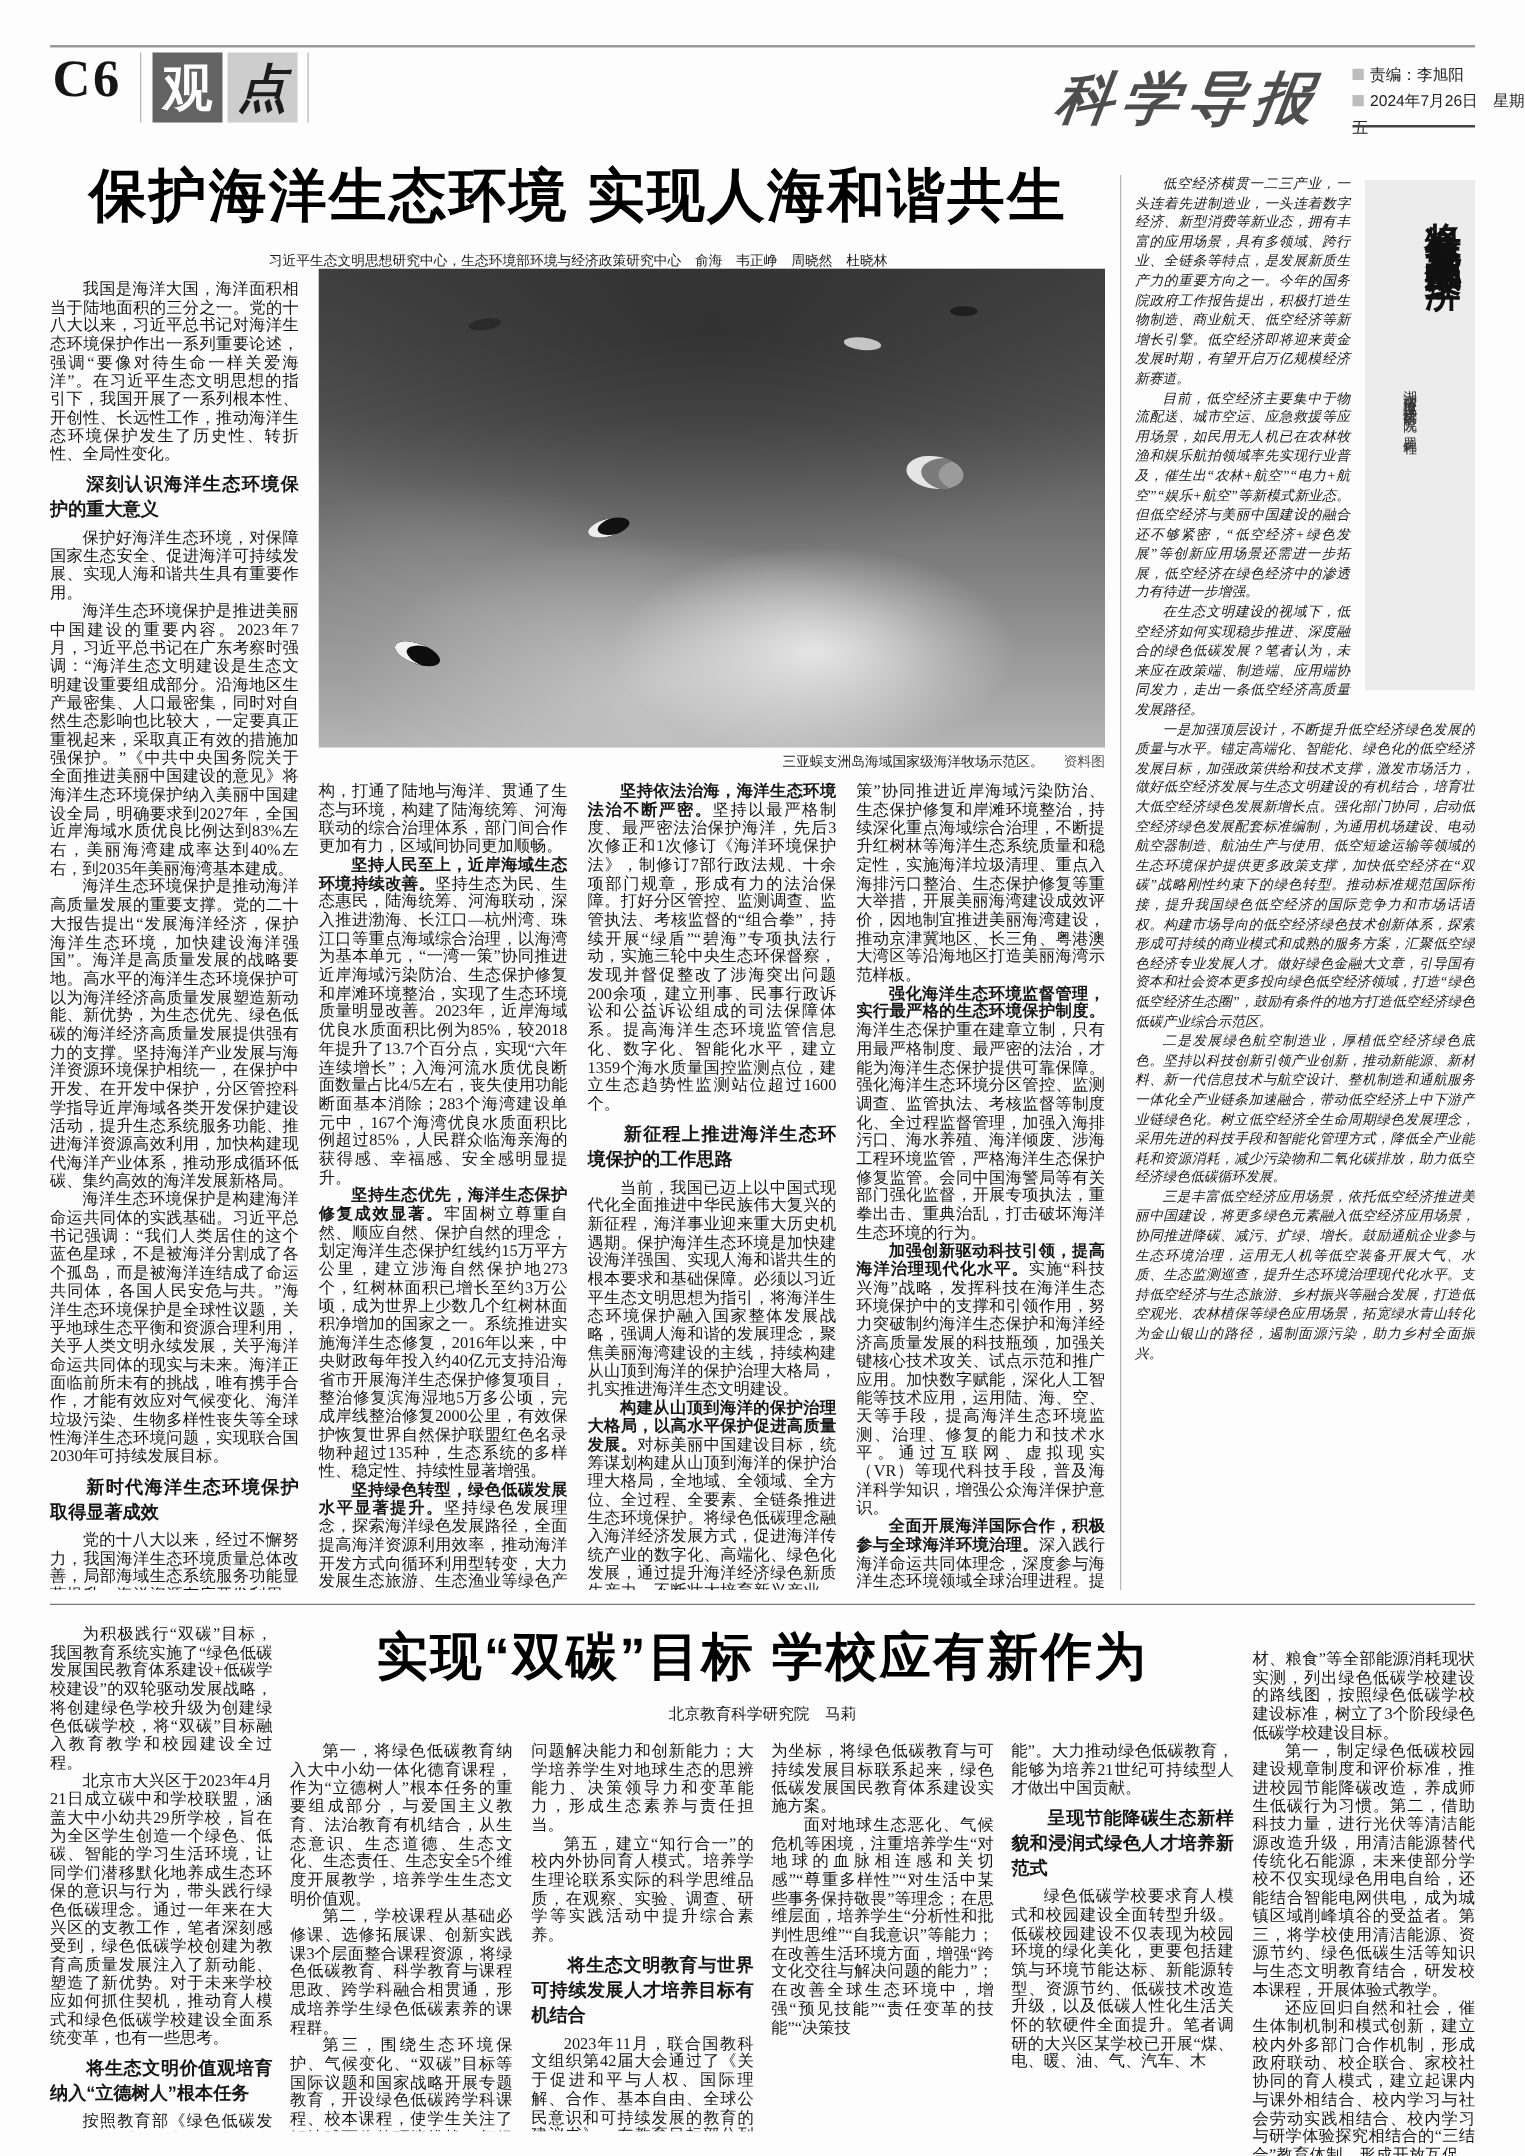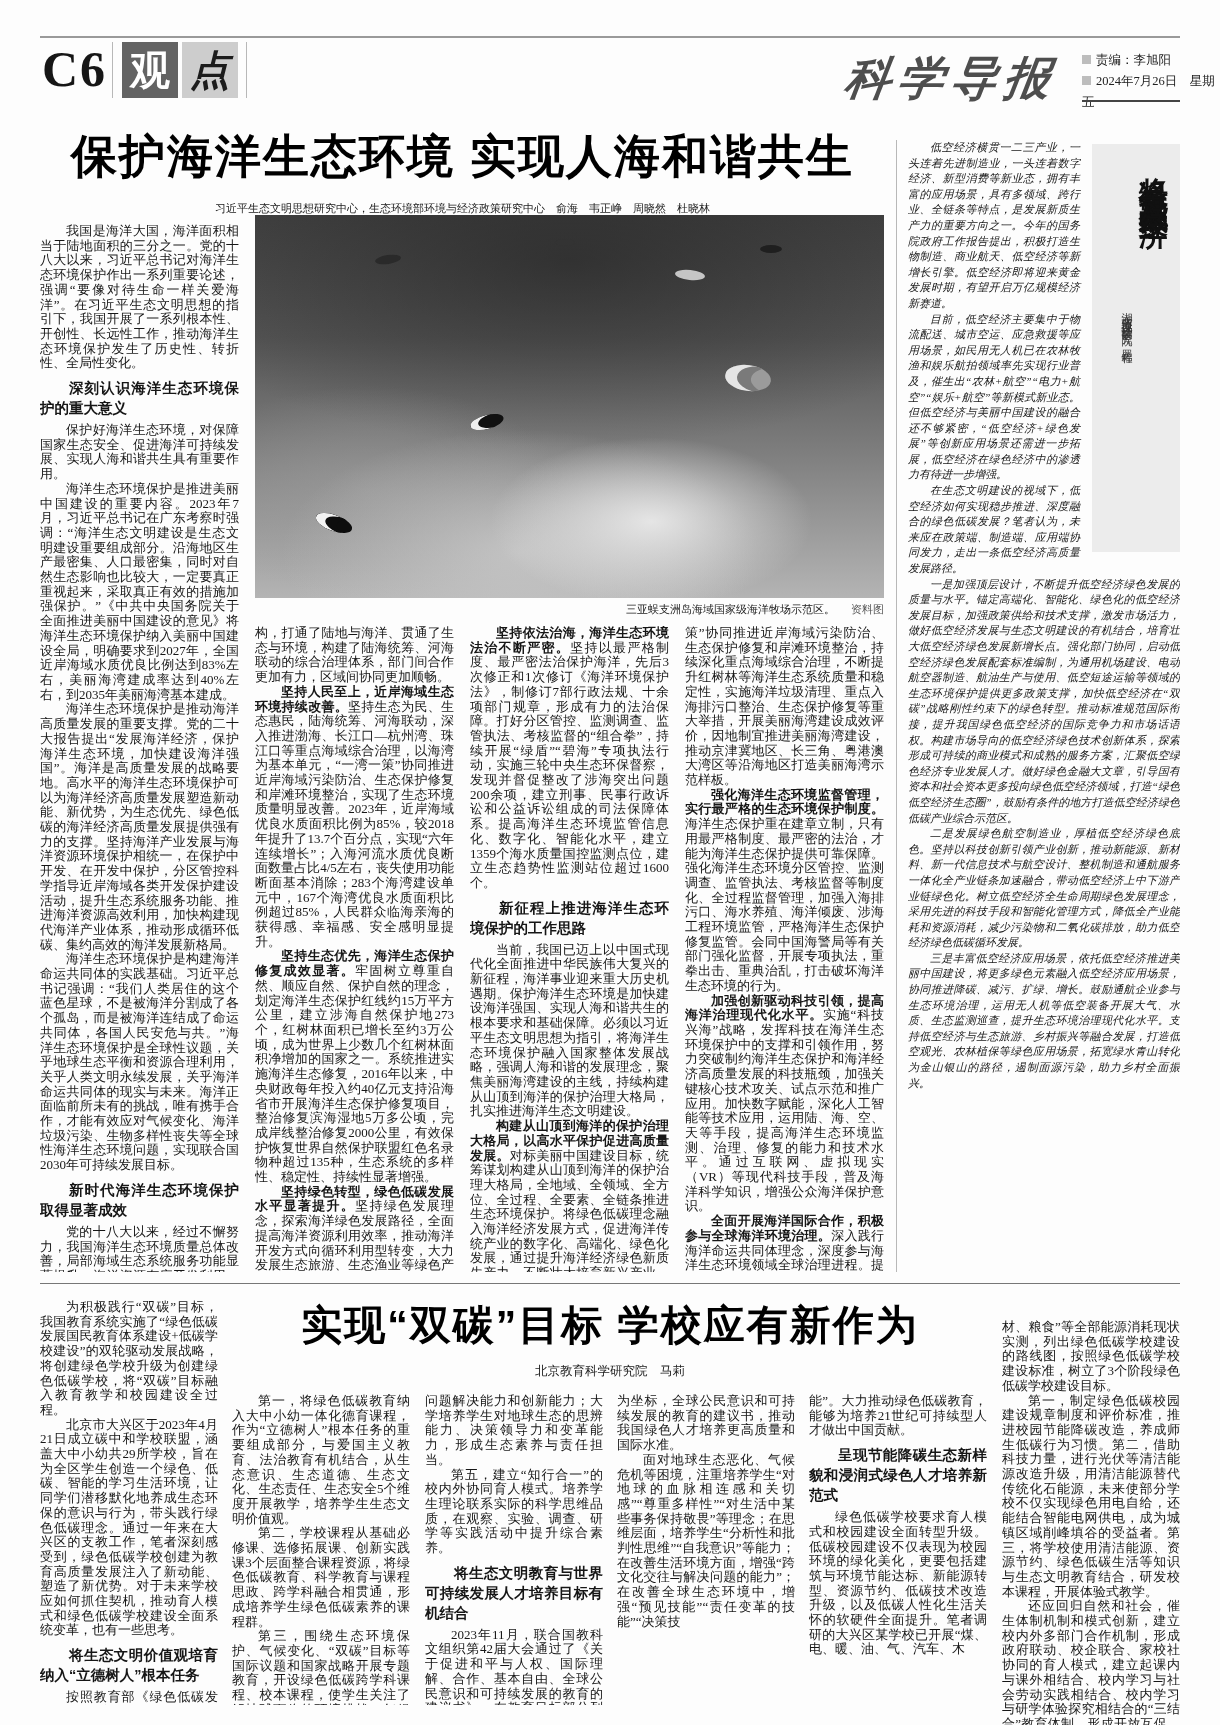--- a/index.html
+++ b/index.html
@@ -3,28 +3,28 @@
 <meta charset="utf-8">
 <style>
   html,body{margin:0;padding:0}
   body{width:1220px;height:1725px;position:relative;background:#fdfdfd;
        font-family:"Liberation Serif",serif;color:#161616;overflow:hidden}
   .abs{position:absolute}
   .rule-h{position:absolute;background:#9a9a9a}
   .rule-v{position:absolute;background:#b8b8b8;width:1px}
 
   
-  .c6{font-size:50px;font-weight:bold;font-family:"Liberation Serif",serif;letter-spacing:2px}
+  .c6{font-size:42px;font-weight:bold;font-family:"Liberation Serif",serif;letter-spacing:2px}
   .sec-block{width:56px;height:56px;display:flex;align-items:center;justify-content:center;
              font-size:40px;font-weight:bold}
   .sec-dark{background:#636363;color:#fff;font-family:"Liberation Sans",sans-serif}
   .sec-light{background:#cdcdcd;color:#1c1c1c;font-style:italic;font-family:"Liberation Serif",serif}
   .masthead{font-size:46px;font-weight:bold;font-style:italic;color:#4e4e4e;
             transform:skewX(-8deg);letter-spacing:7px;white-space:nowrap}
-  .hdr-meta{font-family:Liberation Serif, serif;font-size:12.5px;color:#222;line-height:21px}
+  .hdr-meta{font-family:Liberation Sans, sans-serif;font-size:12.5px;color:#222;line-height:21px}
   .sq{display:inline-block;width:9px;height:9px;background:#bdbdbd;margin-right:5px}
 
   
   .col{position:absolute;overflow:hidden;text-align:justify}
   .para{margin:0;font-size:13px;line-height:14.7px;text-indent:2em}
   .para b{font-family:"Liberation Sans",sans-serif}
   .para.cont{text-indent:0}
   .subhead{margin:7px 0 5px;font-size:14.5px;line-height:20px;font-weight:bold;
            font-family:"Liberation Sans",sans-serif;text-indent:2em}
   .kai .para{font-style:italic;font-size:11px;line-height:15.6px}
@@ -155,21 +155,21 @@
     <p class="para">第三，围绕生态环境保护、气候变化、“双碳”目标等国际议题和国家战略开展专题教育，开设绿色低碳跨学科课程、校本课程，使学生关注了解地球面临的环境挑战、气候危机与生态治理，培养爱护自然、保护环境的能力和行动力。</p>
     <p class="para">第四，根据不同学段的特点设计教学内容：小学培养学生对生态的认知能力和环保的感知能力；中学培养学生对生态保护的判断能力、</p>
   </div>
 <div class="col" style="left:425px;top:1394px;width:178px;height:311px">
     <p class="para cont">问题解决能力和创新能力；大学培养学生对地球生态的思辨能力、决策领导力和变革能力，形成生态素养与责任担当。</p>
     <p class="para">第五，建立“知行合一”的校内外协同育人模式。培养学生理论联系实际的科学思维品质，在观察、实验、调查、研学等实践活动中提升综合素养。</p>
     <h3 class="subhead">将生态文明教育与世界可持续发展人才培养目标有机结合</h3>
     <p class="para">2023年11月，联合国教科文组织第42届大会通过了《关于促进和平与人权、国际理解、合作、基本自由、全球公民意识和可持续发展的教育的建议书》，在教育目标部分列出包括思维、技能、态度和价值观在内的12项目标，简称“12项素养”，凸显世界教育以可持续发展为21世纪人才培养导向的新价值取向。以“双碳”目标下的人才培养要求</p>
   </div>
 <div class="col" style="left:617px;top:1394px;width:178px;height:311px">
-    <p class="para cont">为坐标，全球公民意识和可持续发展的教育的建议书，推动我国绿色人才培养更高质量和国际水准。</p>
+    <p class="para cont">为坐标，将绿色低碳教育与可持续发展目标联系起来，绿色低碳发展国民教育体系建设实施方案。</p>
     <p class="para">面对地球生态恶化、气候危机等困境，注重培养学生“对地球的血脉相连感和关切感”“尊重多样性”“对生活中某些事务保持敬畏”等理念；在思维层面，培养学生“分析性和批判性思维”“自我意识”等能力；在改善生活环境方面，增强“跨文化交往与解决问题的能力”；在改善全球生态环境中，增强“预见技能”“责任变革的技能”“决策技</p>
   </div>
 <div class="col" style="left:809px;top:1394px;width:178px;height:311px">
     <p class="para cont">能”。大力推动绿色低碳教育，能够为培养21世纪可持续型人才做出中国贡献。</p>
     <h3 class="subhead">呈现节能降碳生态新样貌和浸润式绿色人才培养新范式</h3>
     <p class="para">绿色低碳学校要求育人模式和校园建设全面转型升级。低碳校园建设不仅表现为校园环境的绿化美化，更要包括建筑与环境节能达标、新能源转型、资源节约、低碳技术改造升级，以及低碳人性化生活关怀的软硬件全面提升。笔者调研的大兴区某学校已开展“煤、电、暖、油、气、汽车、木</p>
   </div>
 <div class="col" style="left:1002px;top:1320px;width:178px;height:405px">
     <p class="para cont">材、粮食”等全部能源消耗现状实测，列出绿色低碳学校建设的路线图，按照绿色低碳学校建设标准，树立了3个阶段绿色低碳学校建设目标。</p>
     <p class="para">第一，制定绿色低碳校园建设规章制度和评价标准，推进校园节能降碳改造，养成师生低碳行为习惯。第二，借助科技力量，进行光伏等清洁能源改造升级，用清洁能源替代传统化石能源，未来使部分学校不仅实现绿色用电自给，还能结合智能电网供电，成为城镇区域削峰填谷的受益者。第三，将学校使用清洁能源、资源节约、绿色低碳生活等知识与生态文明教育结合，研发校本课程，开展体验式教学。</p>

